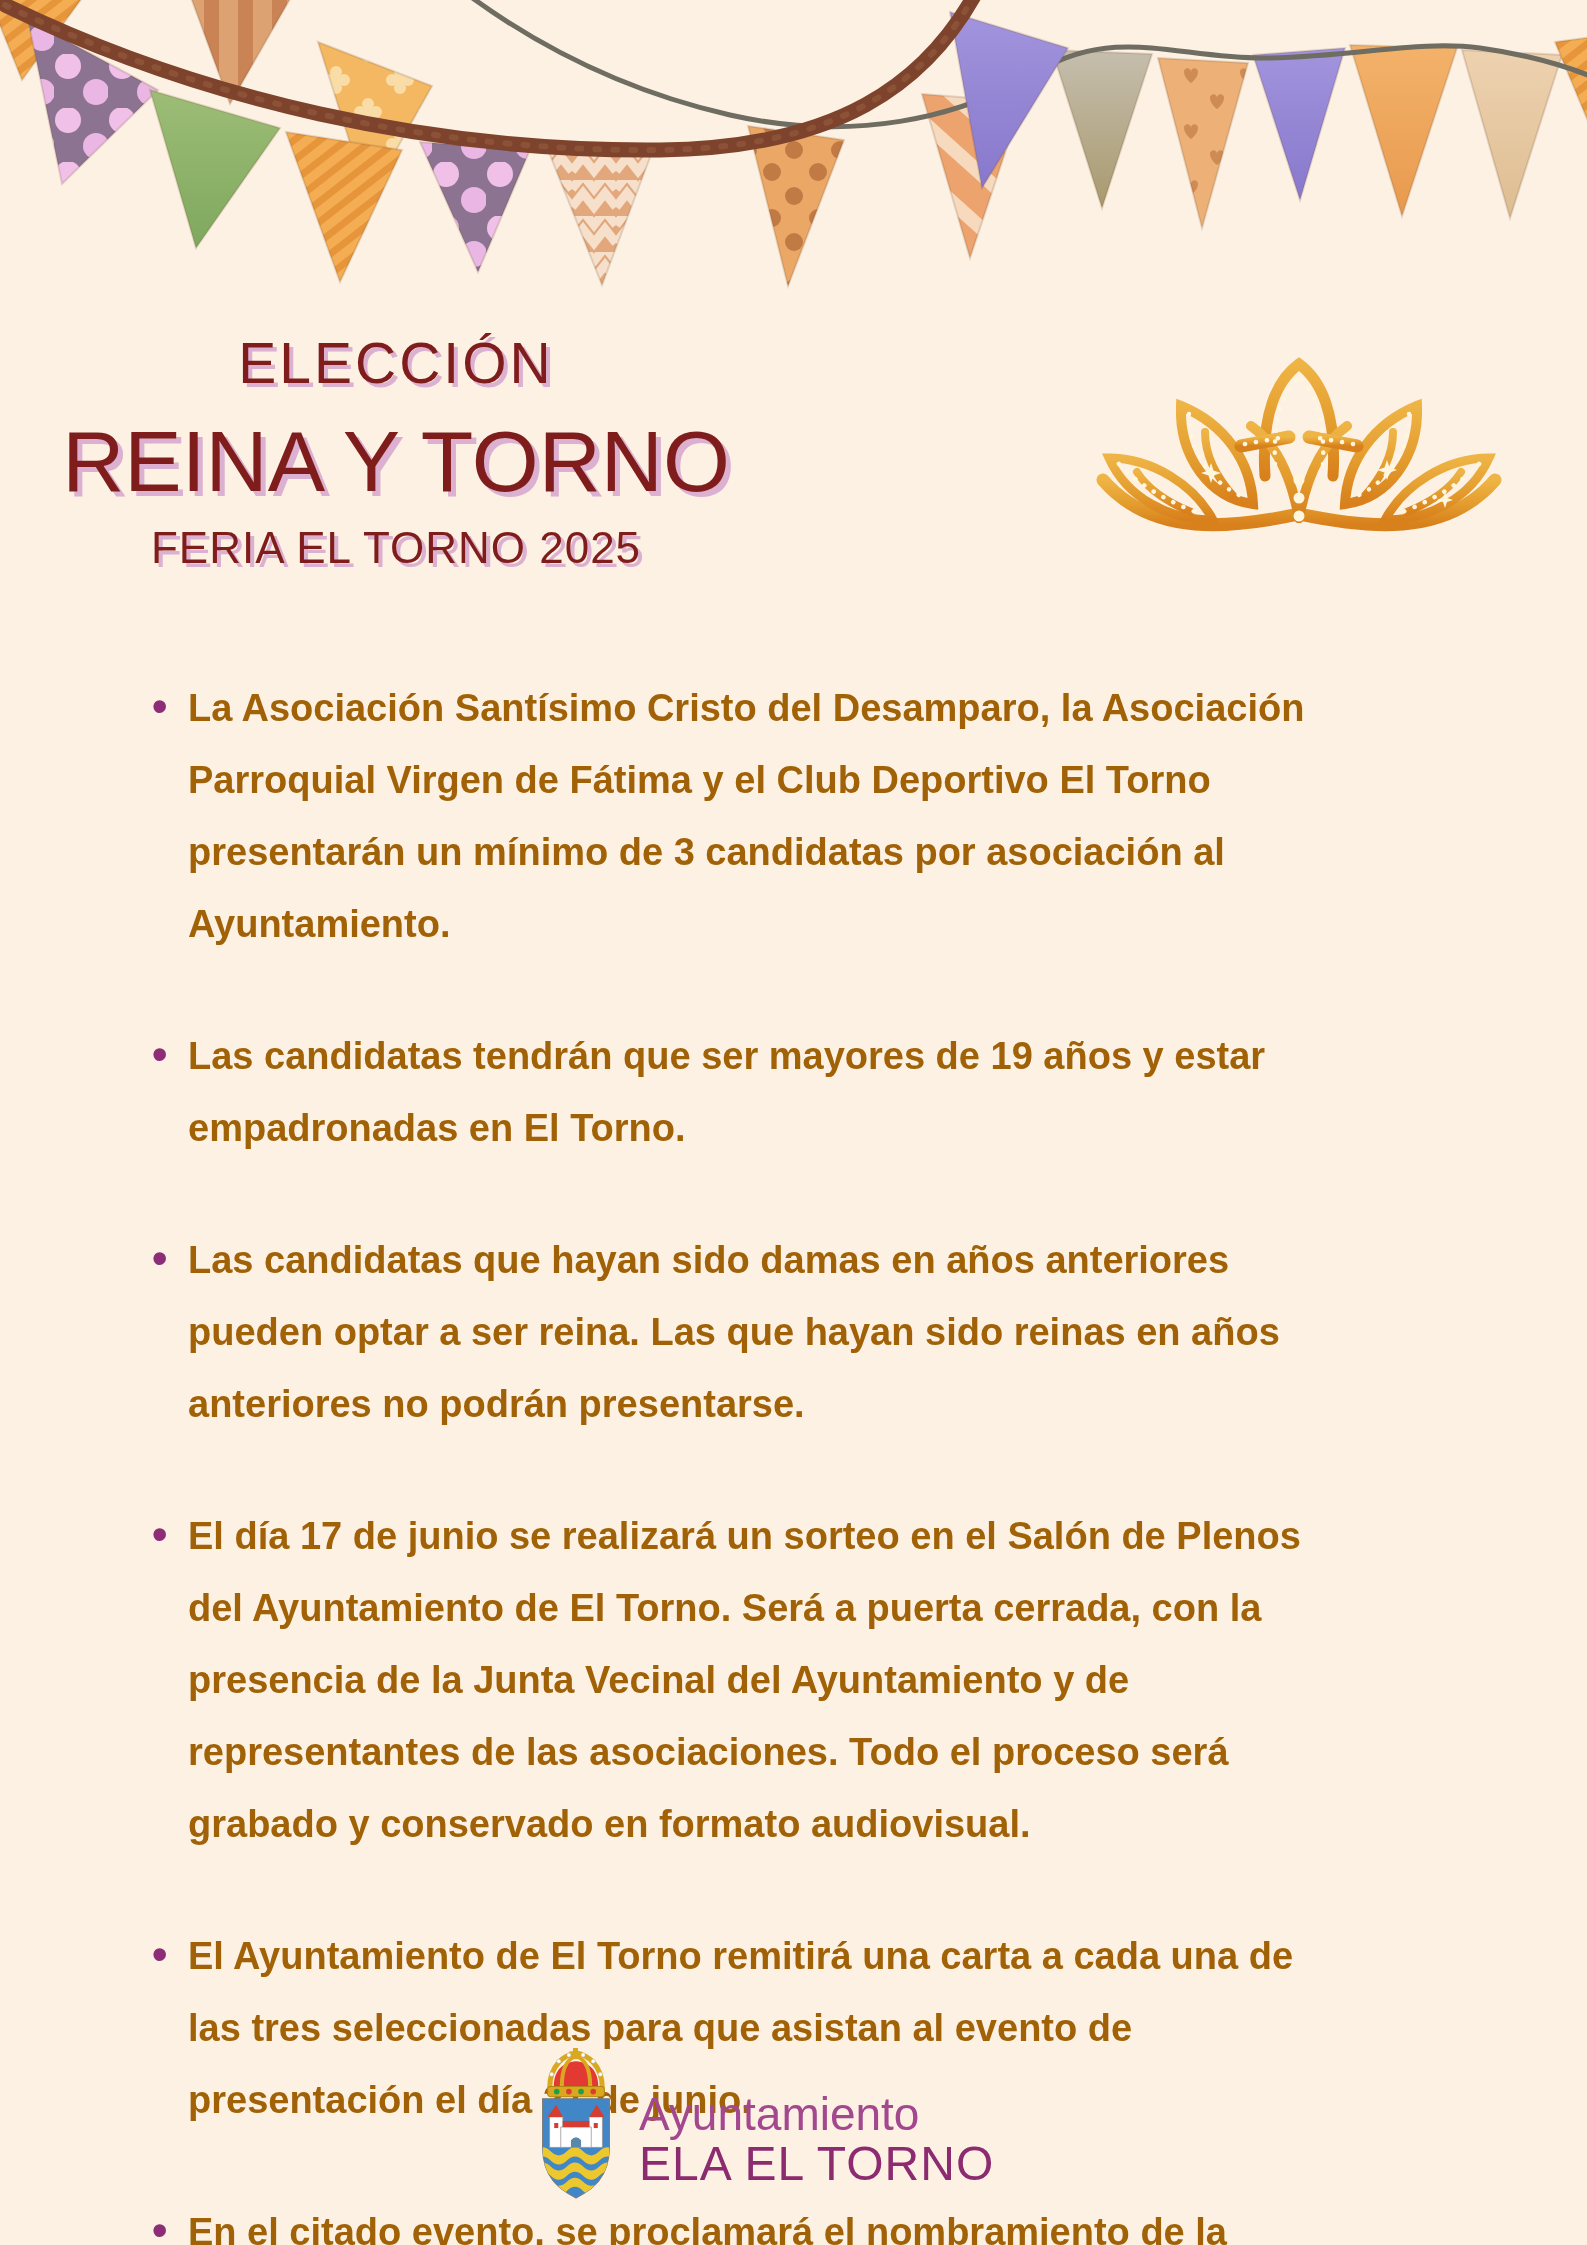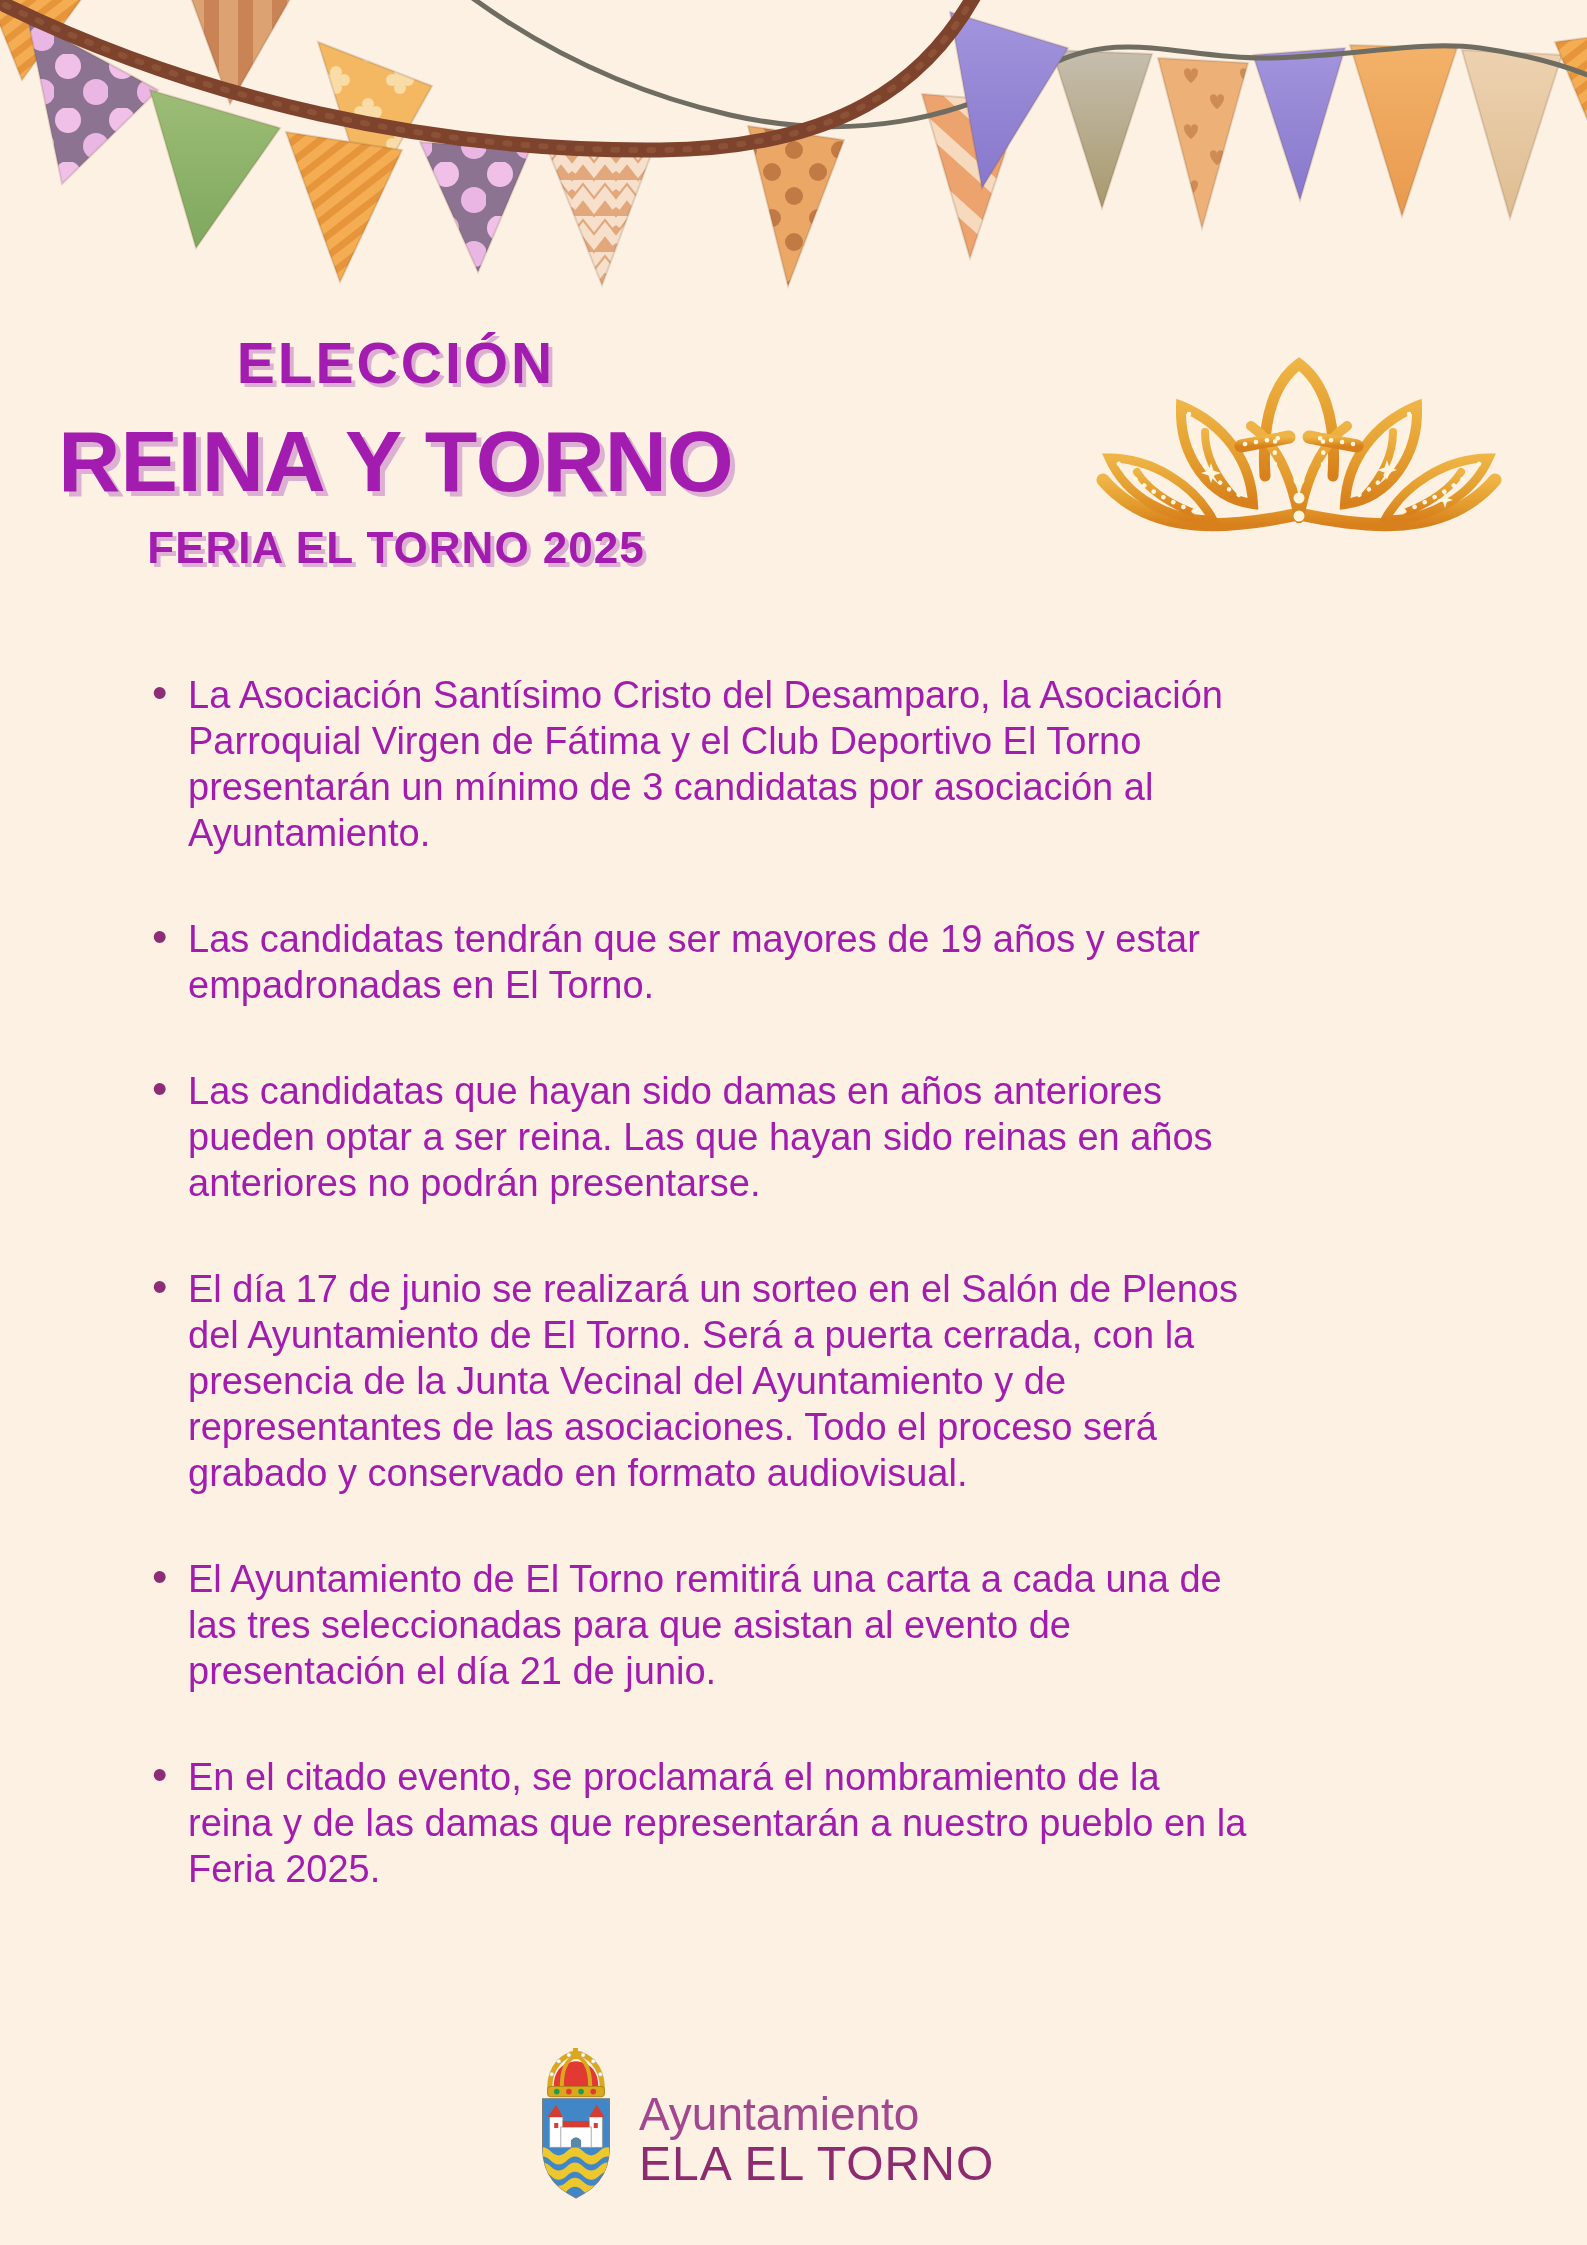--- a/index.html
+++ b/index.html
@@ -9,34 +9,34 @@
     background:#fcf1e3;
     font-family:"Liberation Sans", sans-serif;
     overflow:hidden;
   }
   .poster { position:absolute; inset:0; }
 
   
   .bunting { position:absolute; left:0; top:0; width:1587px; height:292px; }
 
   
-  .title-block { position:absolute; left:0; top:330px; width:792px; text-align:center; color:#a21caf;font-weight:bold; }
+  .title-block { position:absolute; left:0; top:330px; width:792px; text-align:center; color:#7f1d1d; }
   .title-line1 { font-size:57px; letter-spacing:3px; text-shadow:4px 4px 0 #dcb0d0; margin-bottom:16px; }
   .title-line2 { font-size:86px; letter-spacing:0px; text-shadow:5px 5px 0 #dcb0d0; margin-bottom:12px; }
   .title-line3 { font-size:44px; letter-spacing:1px; text-shadow:4px 4px 0 #dcb0d0; }
 
   
   .tiara { position:absolute; left:1093px; top:352px; width:412px; height:202px; }
 
   
   .rules { position:absolute; left:152px; top:672px; width:1336px; list-style:none; }
   .rules li {
     position:relative; padding-left:36px;
-    font-size:38px; line-height:46px; color:#a21caf;
-    white-space:pre-line; margin-bottom:60px;
+    font-size:38px; line-height:72px; color:#a16207;
+    white-space:pre-line; margin-bottom:60px;font-weight:bold;
   }
   .rules li::before {
     content:"\2022";
     position:absolute; left:0; top:-2px;
     font-size:44px; color:#8d2d77;
   }
 
   
   .footer { position:absolute; left:536px; top:2048px; display:flex; align-items:flex-start; }
   .crest { width:80px; height:152px; flex:0 0 auto; }

